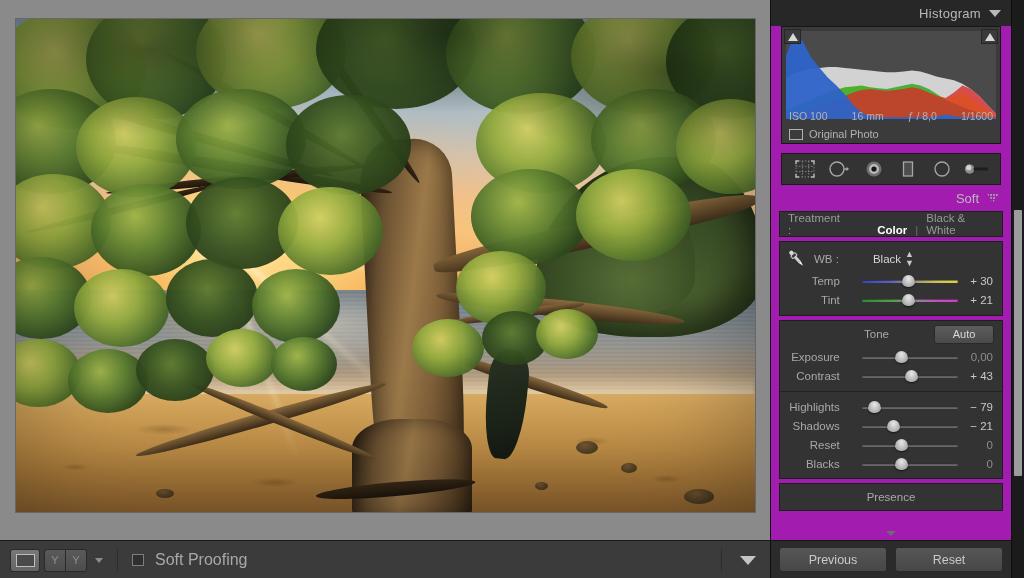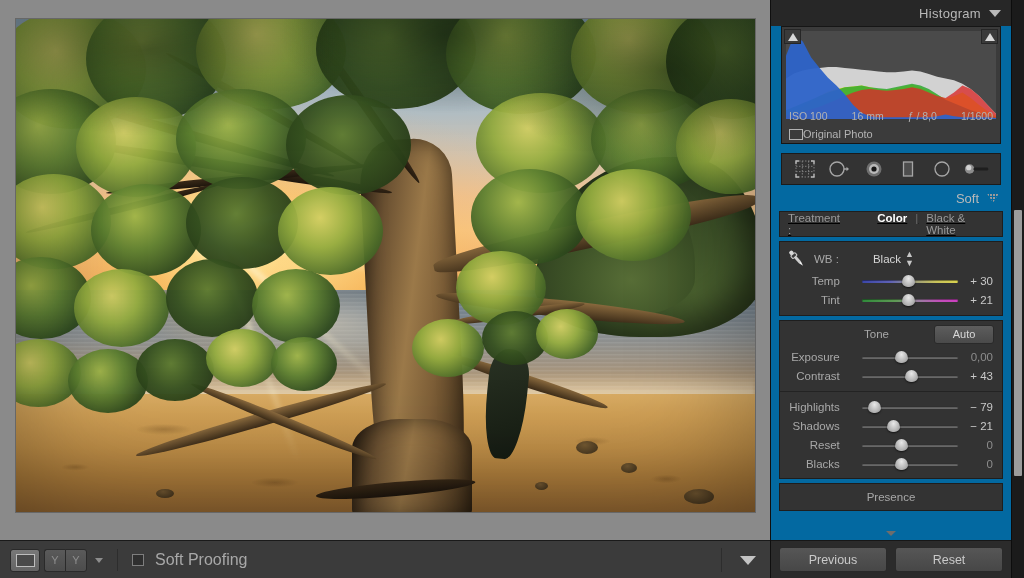--- a/index.html
+++ b/index.html
@@ -219,21 +219,21 @@
   .tb-downcaret {
     width:0;height:0;margin-right:14px;
     border-left:8px solid transparent;border-right:8px solid transparent;
     border-top:9px solid #c4c4c4;
   }
 
   
   #right-panel {
     position:absolute; left:770px; top:0;
     width:240px; height:578px;
-    background:#0369a1;
+    background:#a21caf;
     border-left:1px solid #0f0f0f;
     overflow:hidden;
   }
   .panel-header {
     height:26px; display:flex; align-items:center; justify-content:flex-end;
     padding-right:10px; gap:8px;
     color:#b9b9b9; font-size:13px;
     background:#272727;
   }
   .panel-header .ttl { letter-spacing:.3px; }
@@ -275,21 +275,21 @@
   }
   #clip-left { left:2px; }
   #clip-right { right:2px; }
   .hist-meta {
     position:absolute; left:4px; right:4px; bottom:21px;
     display:flex; justify-content:space-between;
     color:#b2b2b2; font-size:10.5px; padding:0 3px;
   }
   .hist-orig {
     position:absolute; left:7px; bottom:3px;
-    display:flex; align-items:center; 
+    display:flex; align-items:center; gap:6px;
     color:#b2b2b2; font-size:11px;
   }
   .orig-icon { width:12px;height:9px;border:1px solid #b2b2b2; }
 
   
   #tool-strip {
     margin:9px 10px 0; height:32px;
     background:#333; border:1px solid #1b1b1b;
     display:flex; align-items:center; justify-content:space-around;
     padding:0 6px; box-sizing:border-box;
@@ -299,22 +299,22 @@
   
   .section-head {
     height:26px; display:flex; align-items:center; justify-content:flex-end;
     padding-right:12px; gap:8px; color:#b9b9b9; font-size:13px;
   }
   .basic-block {
     margin:0 8px; background:#333; border:1px solid #1e1e1e;
     box-sizing:border-box;
   }
   .row-treatment {
-    height:24px; display:flex; align-items:flex-start;
-    font-size:11.5px; padding:0 8px;text-decoration:underline;
+    height:24px; display:flex; align-items:flex-end;
+    font-size:11.5px; padding:0 8px;
   }
   .t-label { color:#9a9a9a; }
   .t-color { color:#fff; font-weight:bold; margin-left:34px; }
   .t-pipe { color:#6a6a6a; margin:0 8px; }
   .t-bw { color:#9a9a9a; }
 
   .wb-block { margin:4px 8px 0; background:#333; border:1px solid #1e1e1e; padding:5px 0 6px; }
   .row-wb { display:flex; align-items:center; height:24px; font-size:11.5px; }
   .eyedropper { width:34px; display:flex; justify-content:center; }
   .wb-txt { color:#a8a8a8; }

